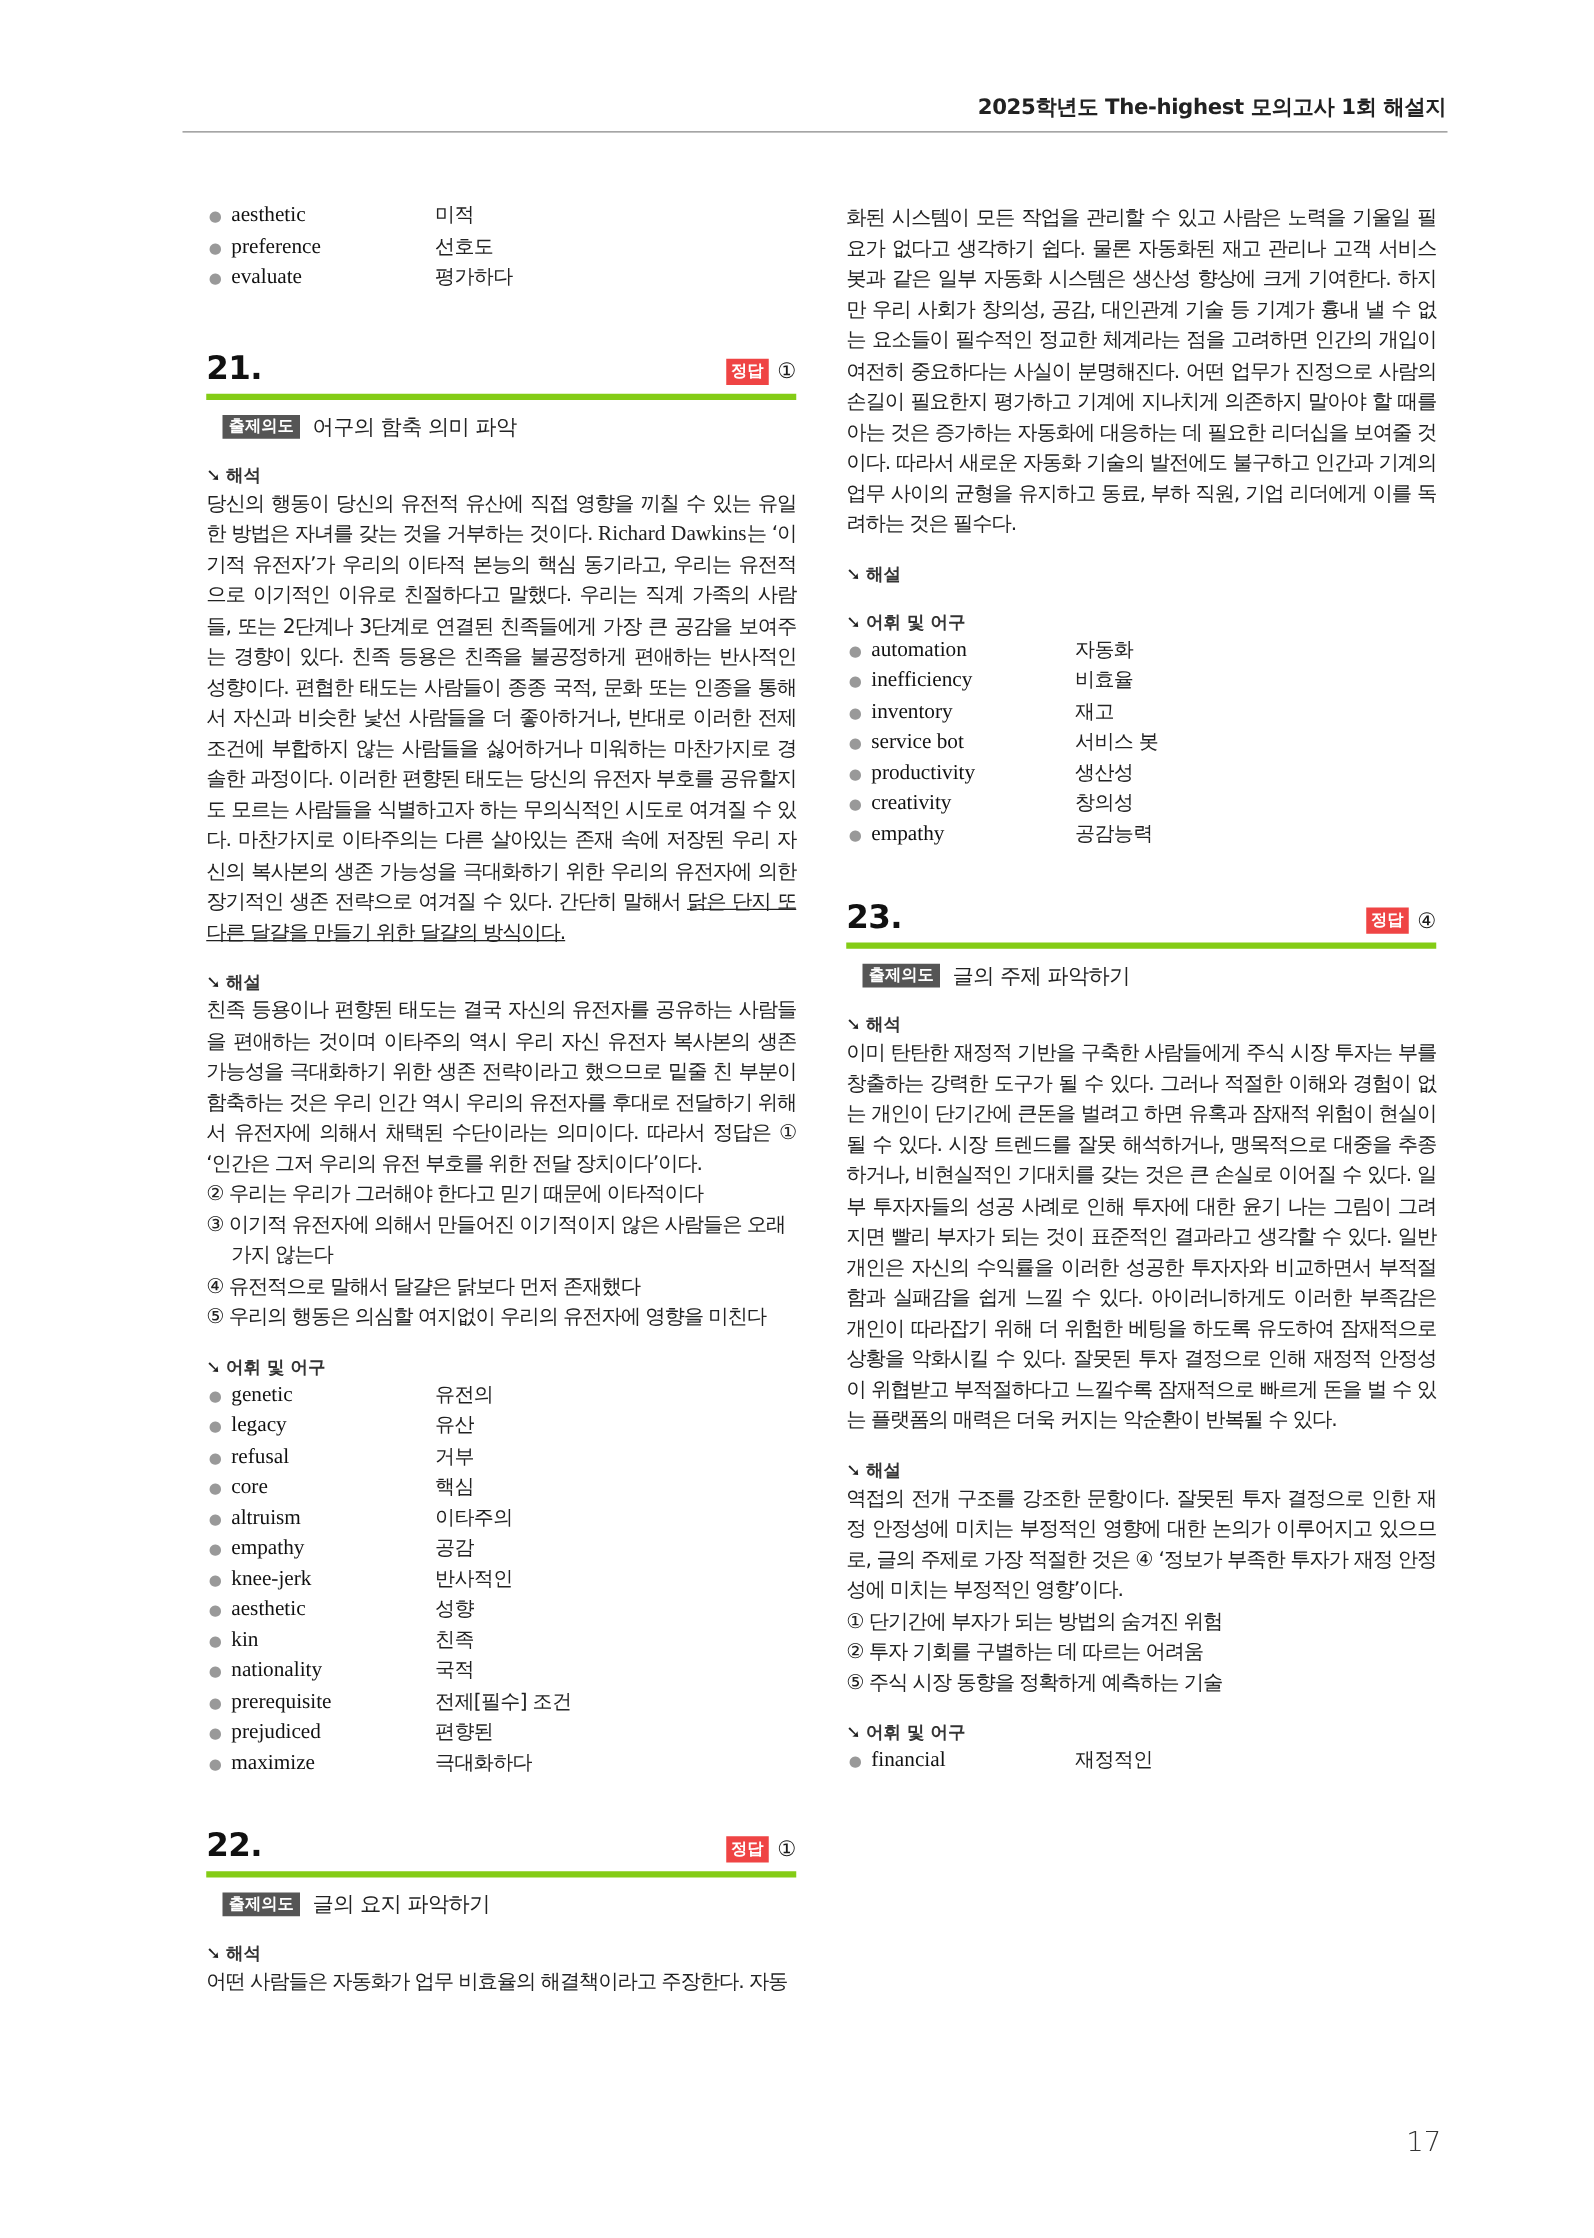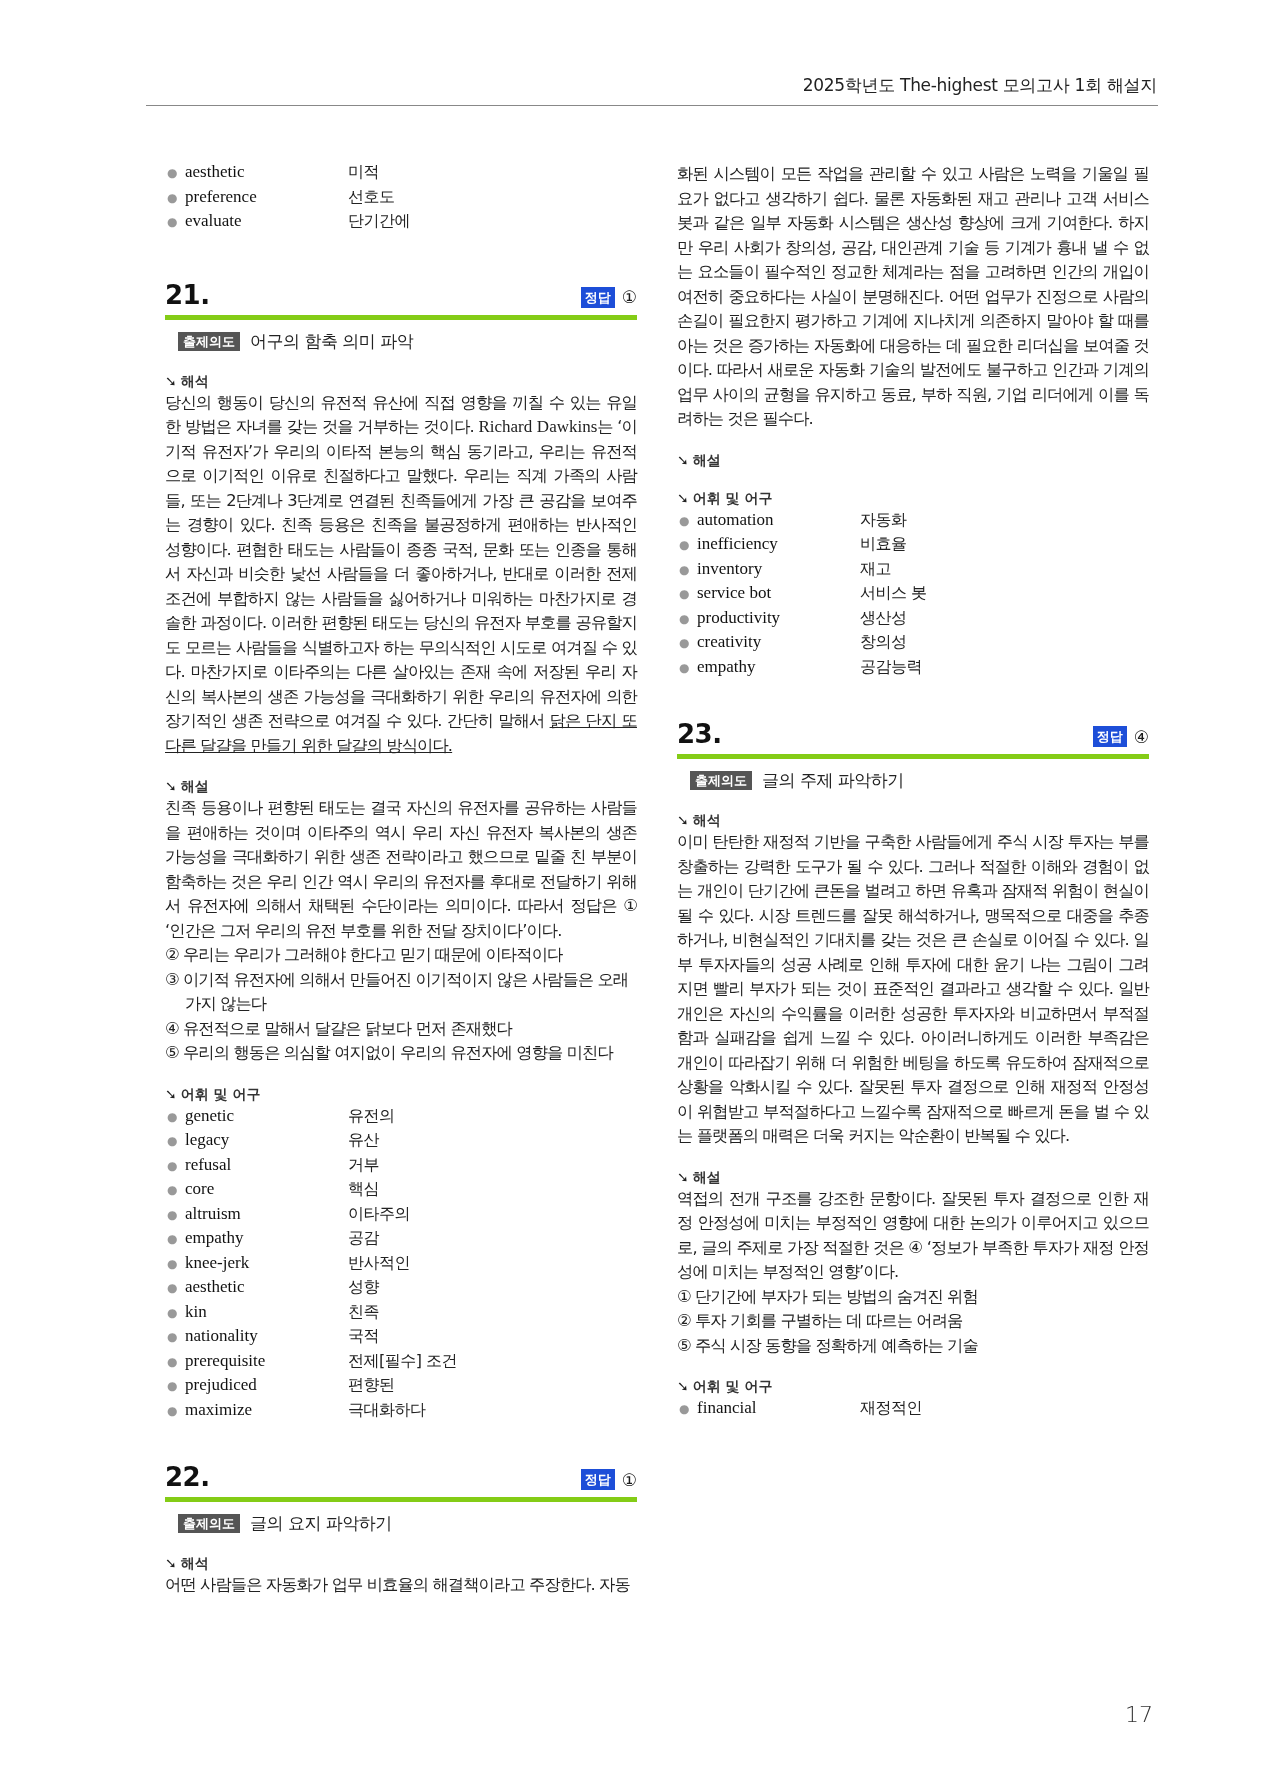--- a/index.html
+++ b/index.html
@@ -3,21 +3,21 @@
 <meta charset="utf-8">
 <style>
   html, body { margin: 0; padding: 0; background: #ffffff; }
   body {
     width: 1275px; height: 1790px; position: relative; overflow: hidden;
     font-family: "DejaVu Sans", "Liberation Sans", sans-serif;
     color: #1a1a1a;
   }
   .header-title {
     position: absolute; right: 118px; top: 74px;
-    font-size: 17px; letter-spacing: -0.3px; color: #222;
+    font-size: 17px; letter-spacing: -0.3px; color: #222; font-weight: bold;
   }
   .header-rule {
     position: absolute; left: 146px; top: 105px; width: 1012px; height: 1px; background: #888;
   }
   .col { position: absolute; top: 160px; width: 472px; }
   .col.left { left: 165px; }
   .col.right { left: 677px; }
 
   .vocab { margin: 0; padding: 0; list-style: none; }
   .vocab li {
@@ -28,21 +28,21 @@
   .vocab .en { font-family: "Liberation Serif", "DejaVu Serif", serif; font-size: 17px; width: 163px; color: #111; }
   .vocab .ko { font-size: 16px; color: #222; letter-spacing: -0.5px; }
 
   .q-head {
     display: flex; justify-content: space-between; align-items: flex-end;
     border-bottom: 5px solid #84cc16; padding-bottom: 5px;
   }
   .q-num { font-size: 26px; font-weight: bold; letter-spacing: -0.5px; line-height: 30px; color: #111; }
   .answer { display: flex; align-items: center; gap: 7px; font-size: 17px; margin-bottom: 2px; }
   .answer .tag {
-    background: #1d4ed8; color: #fff; font-size: 13px; padding: 2px 4px; font-weight: bold; line-height: 17px;
+    background: #ef4444; color: #fff; font-size: 13px; padding: 2px 4px; font-weight: bold; line-height: 17px;
   }
   .intent { display: flex; align-items: center; gap: 10px; margin-top: 10px; padding-left: 13px; }
   .intent .tag {
     background: #555; color: #fff; font-size: 13px; padding: 1px 5px; font-weight: bold; line-height: 17px;
   }
   .intent .txt { font-size: 17px; letter-spacing: -0.5px; color: #222; }
 
   .sub-head {
     display: flex; align-items: center; gap: 4px;
     font-size: 14px; font-weight: bold; color: #333; margin-top: 18px; line-height: 20px;
@@ -77,21 +77,21 @@
         <span class="ko">미적</span>
       </li>
       <li>
         <span class="bullet">●</span>
         <span class="en">preference</span>
         <span class="ko">선호도</span>
       </li>
       <li>
         <span class="bullet">●</span>
         <span class="en">evaluate</span>
-        <span class="ko">단기간에</span>
+        <span class="ko">평가하다</span>
       </li>
     </ul>
 
   <div style="margin-top:46px;">
     <div class="q-head">
       <span class="q-num">21.</span>
       <span class="answer">
         <span class="tag">정답</span>
         <span>①</span>
       </span>

